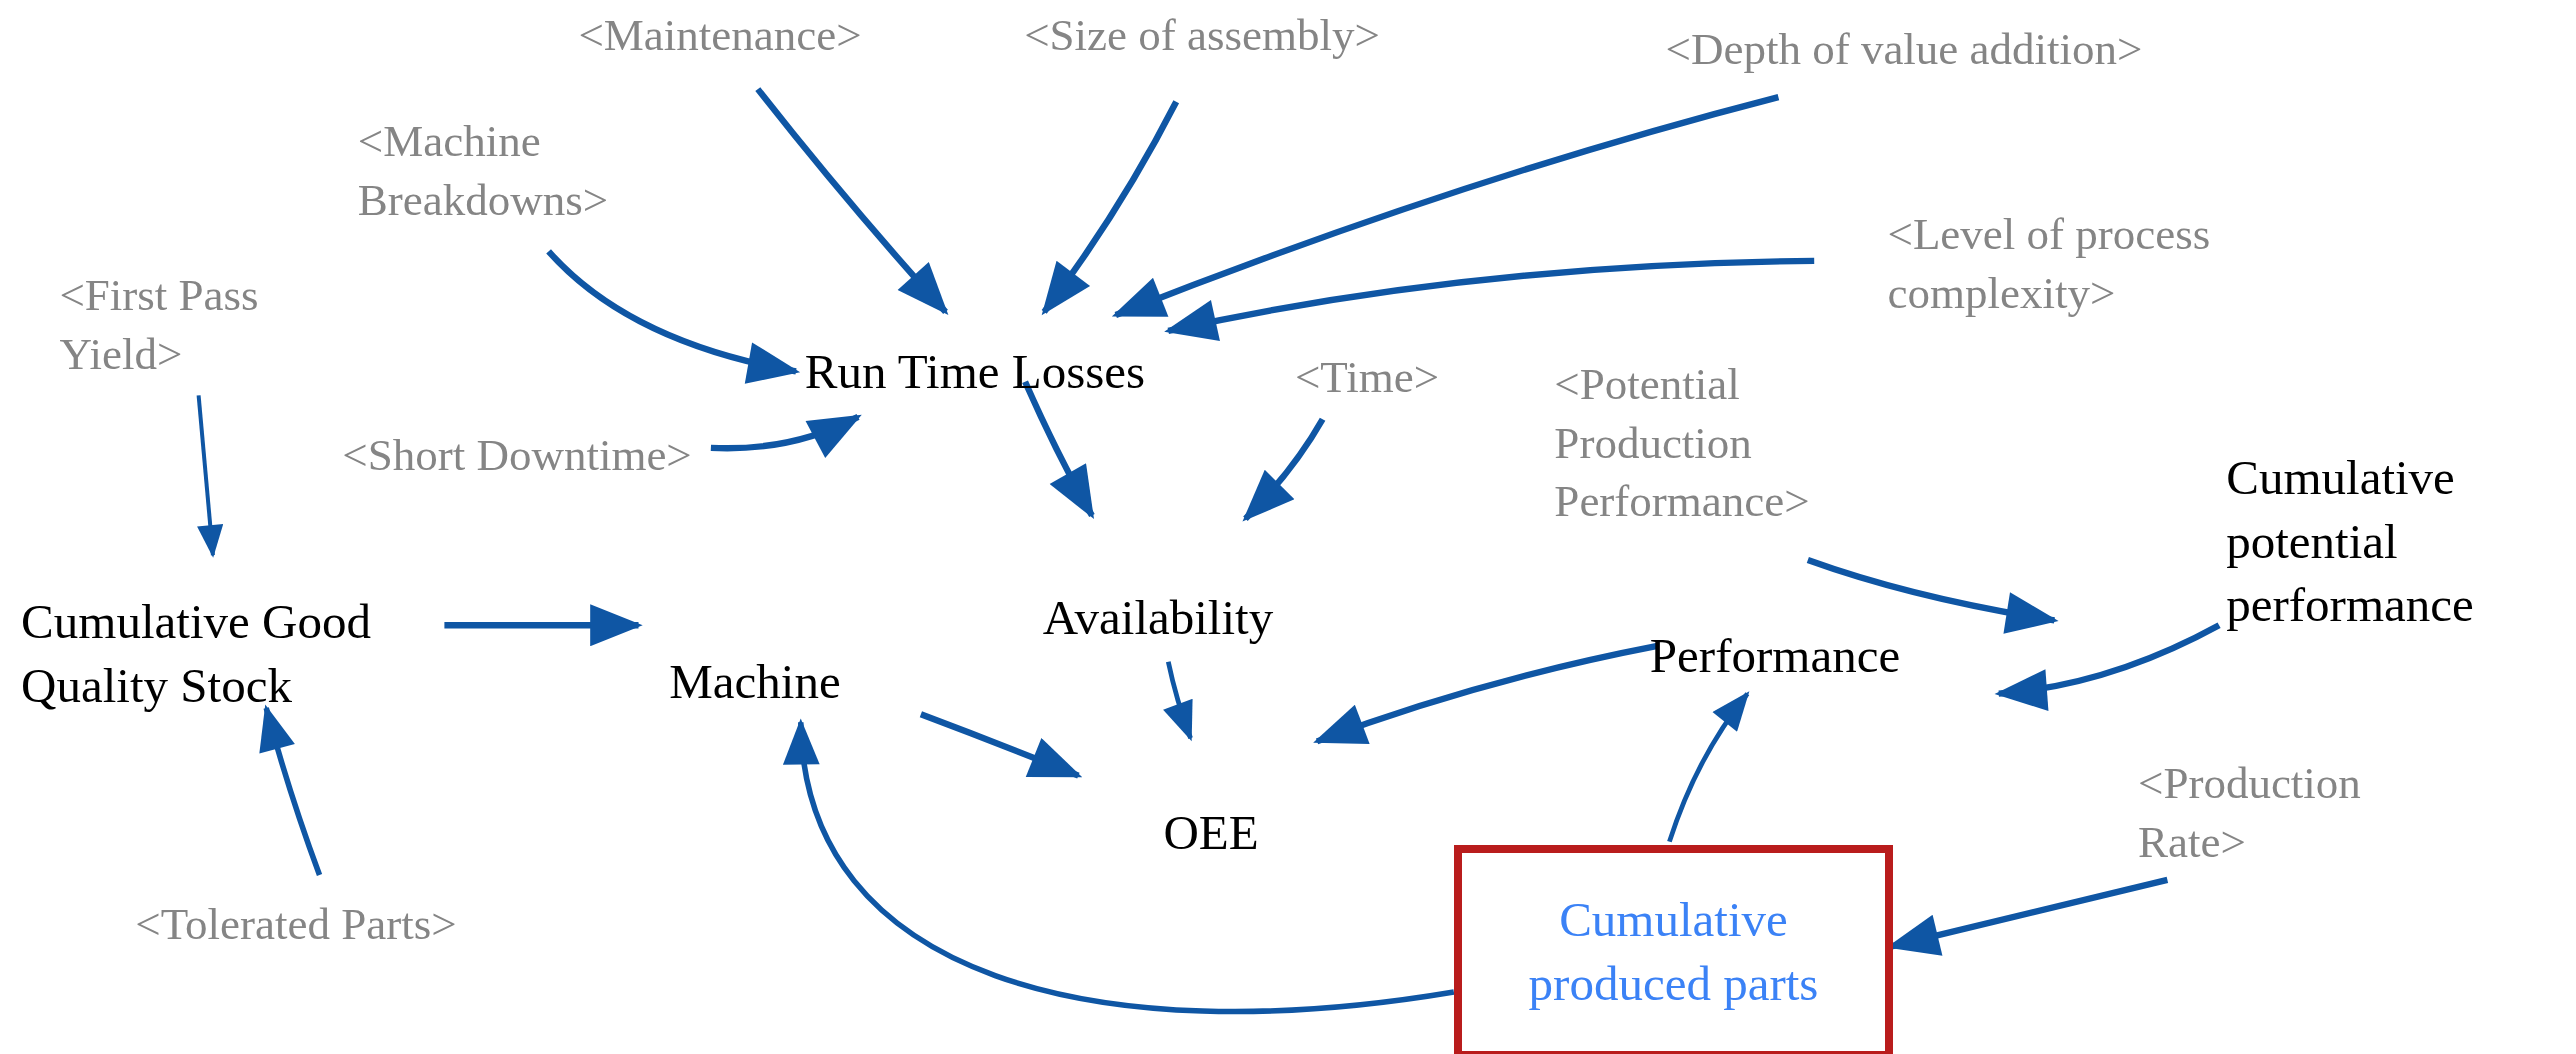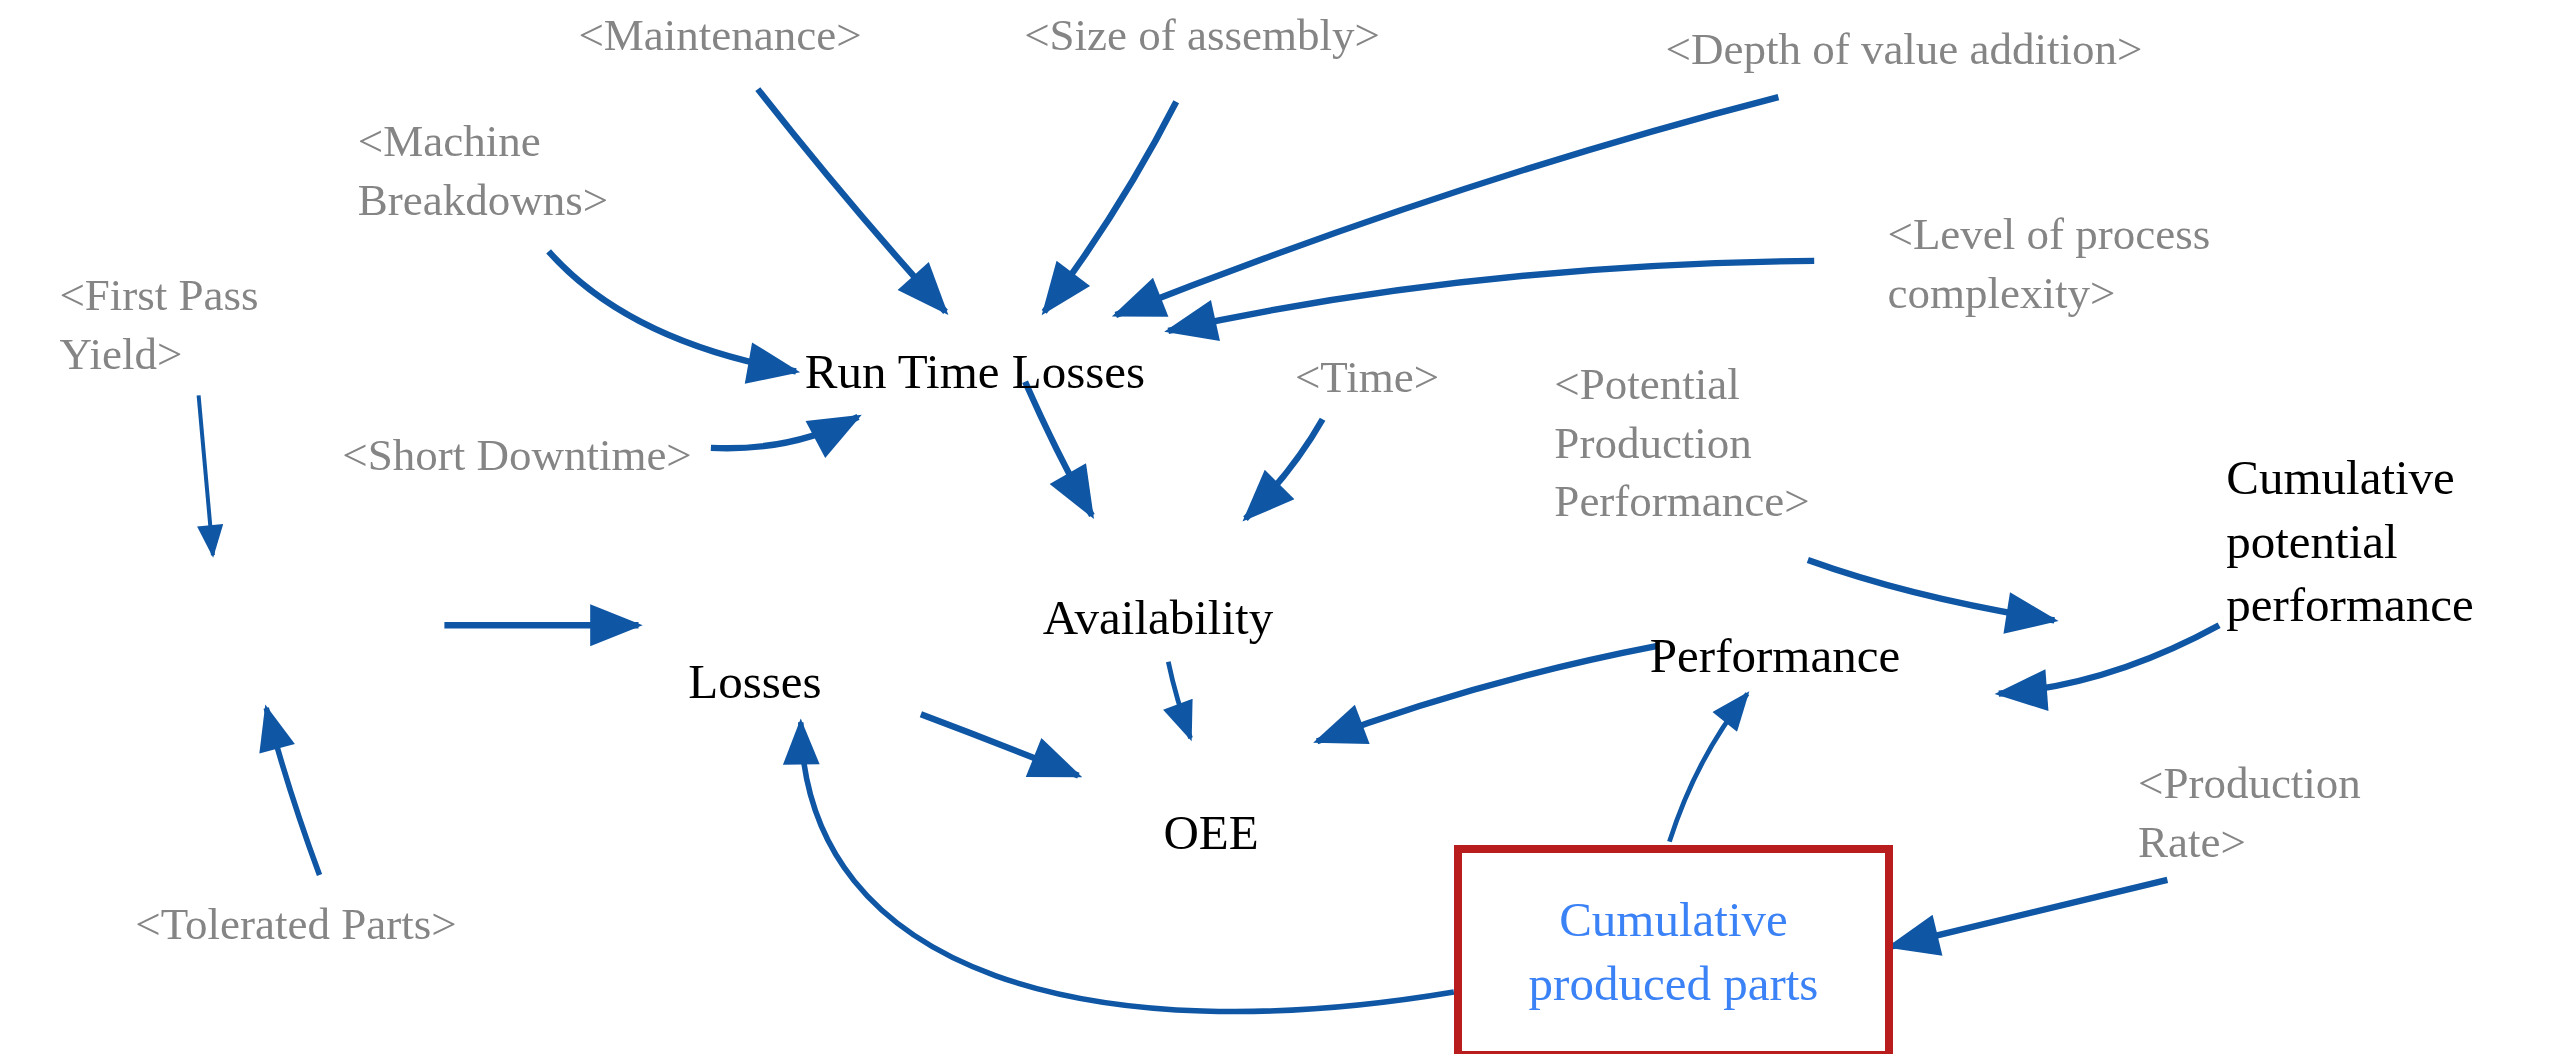--- a/index.html
+++ b/index.html
@@ -56,21 +56,23 @@
   <div class="node shadow" style="left:159px;top:324px">&lt;First Pass
 Yield&gt;</div>
   <div class="node variable" style="left:975px;top:348px">Run Time Losses</div>
   <div class="node shadow" style="left:517px;top:455px">&lt;Short Downtime&gt;</div>
   <div class="node shadow" style="left:1367px;top:377px">&lt;Time&gt;</div>
   <div class="node shadow" style="left:1682px;top:443px">&lt;Potential
 Production
 Performance&gt;</div>
   <div class="node variable" style="left:2350px;top:518px">Cumulative potential
 performance</div>
-  <div class="node variable" style="left:755px;top:658px">Losses</div>
+  <div class="node variable" style="left:196px;top:630px">Cumulative Good
+Quality Stock</div>
+  <div class="node variable" style="left:755px;top:658px">Machine</div>
   <div class="node variable" style="left:1158px;top:594px">Availability</div>
   <div class="node variable" style="left:1775px;top:632px">Performance</div>
   <div class="node variable" style="left:1211px;top:809px">OEE</div>
   <div class="node shadow" style="left:296px;top:924px">&lt;Tolerated Parts&gt;</div>
   <div class="node shadow" style="left:2284px;top:812px">&lt;Production Rate&gt;</div>
 
   <div class="stock" style="left:1454px;top:845px;width:423px;height:198px">
     <span>Cumulative
 produced parts</span>
   </div>

